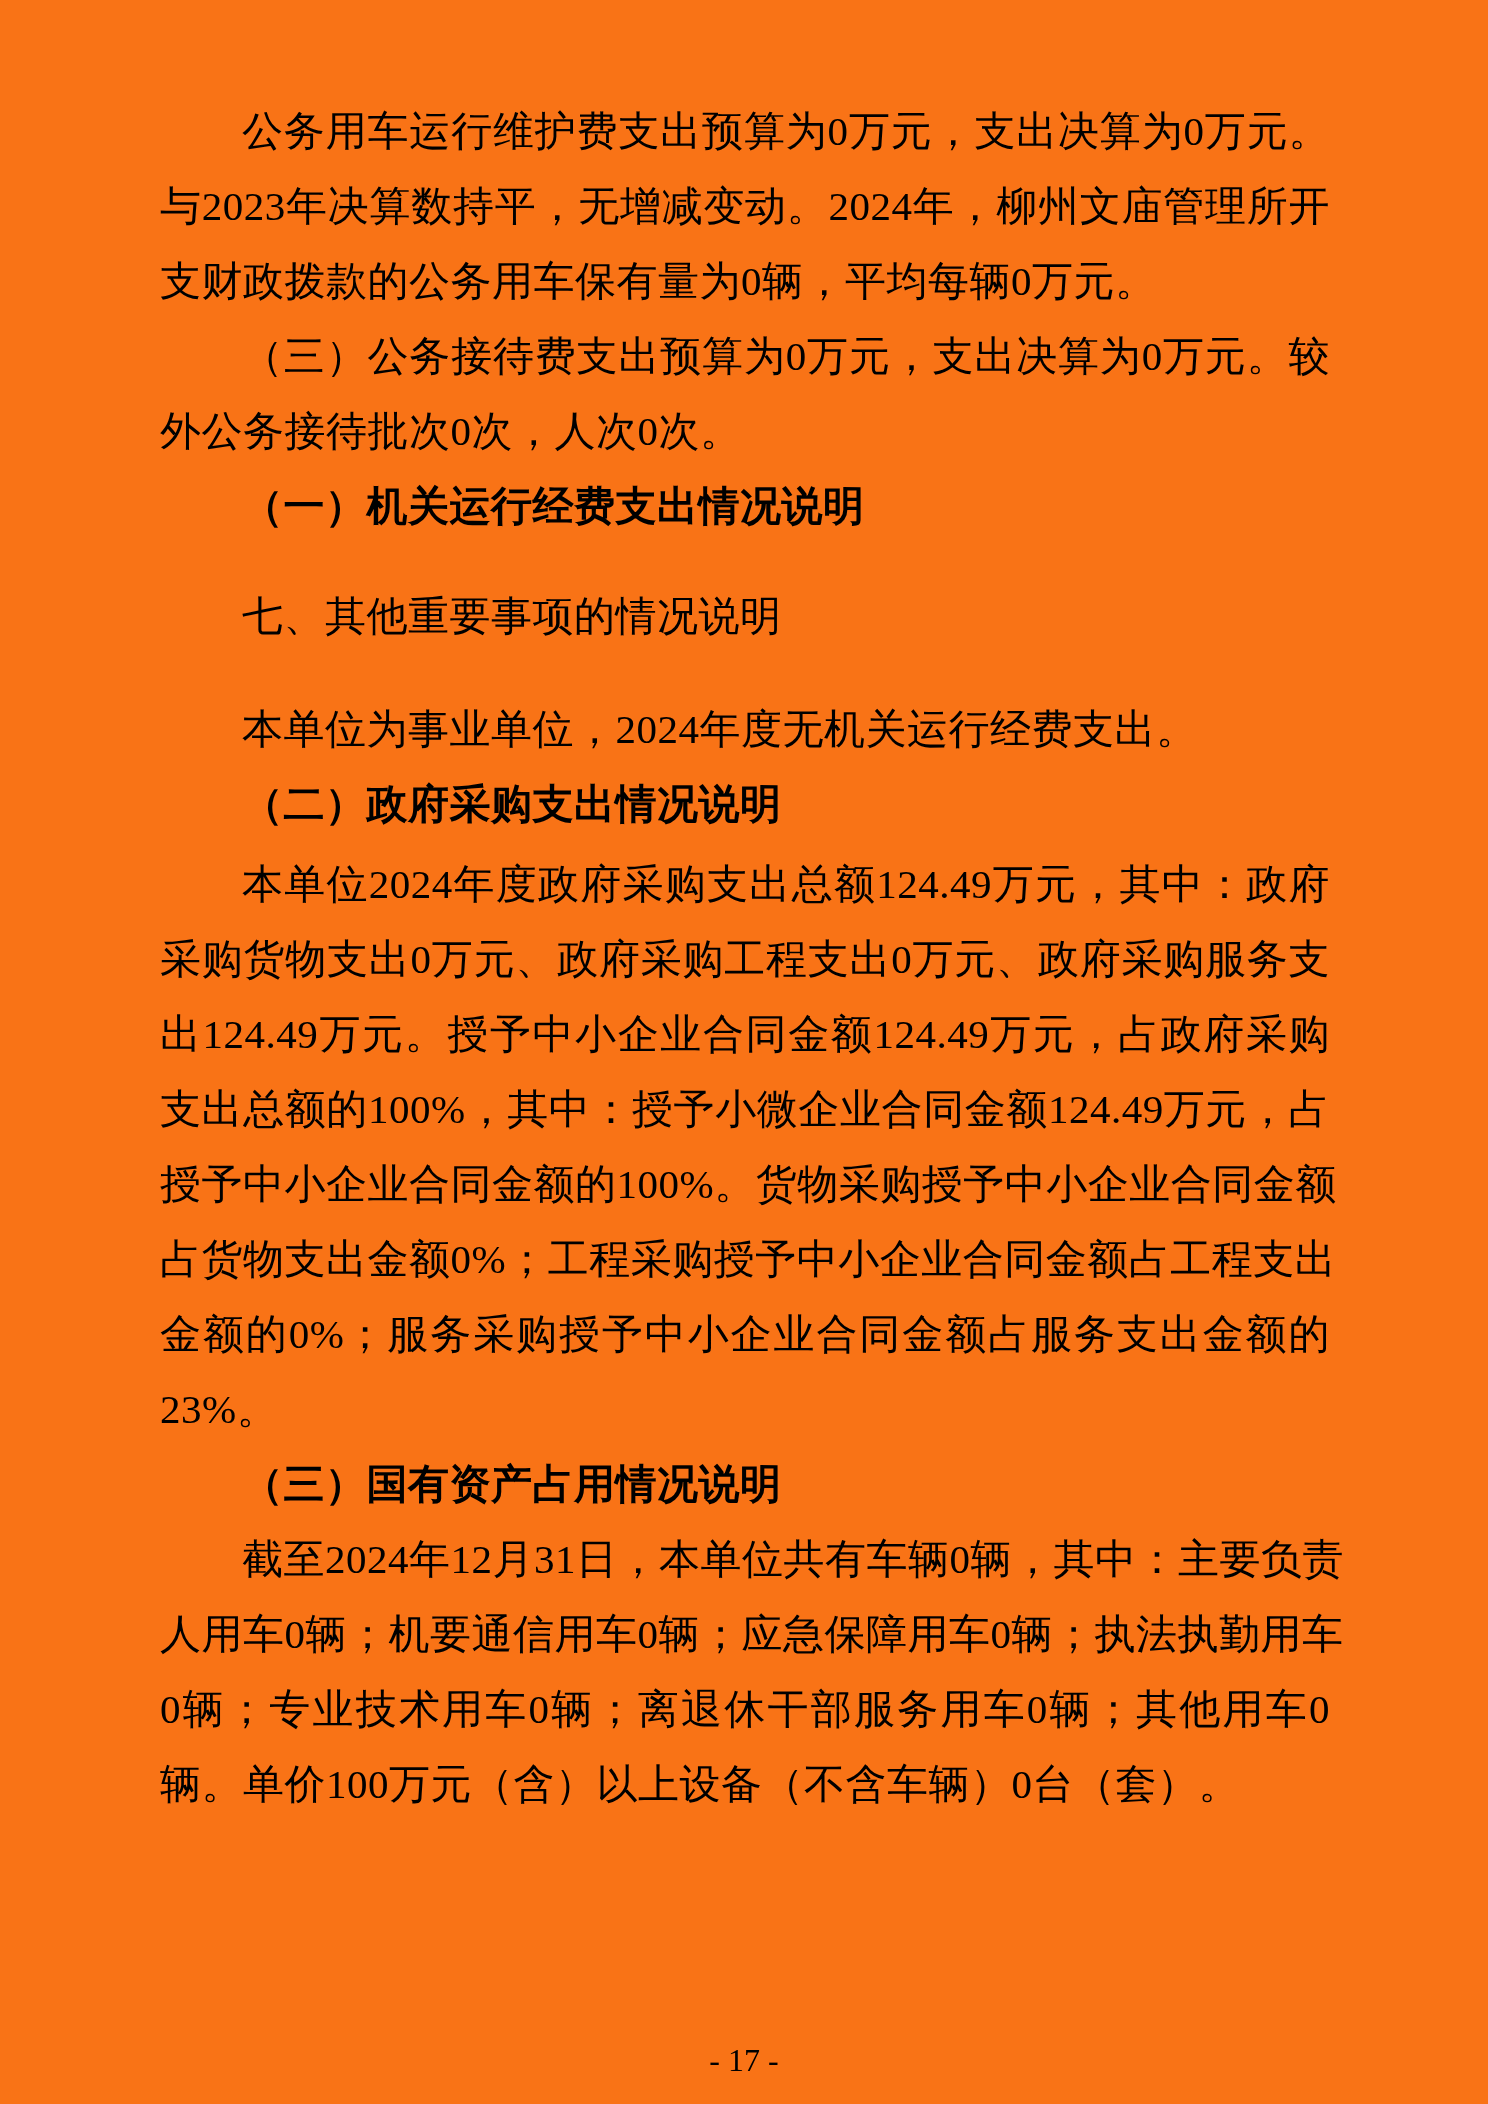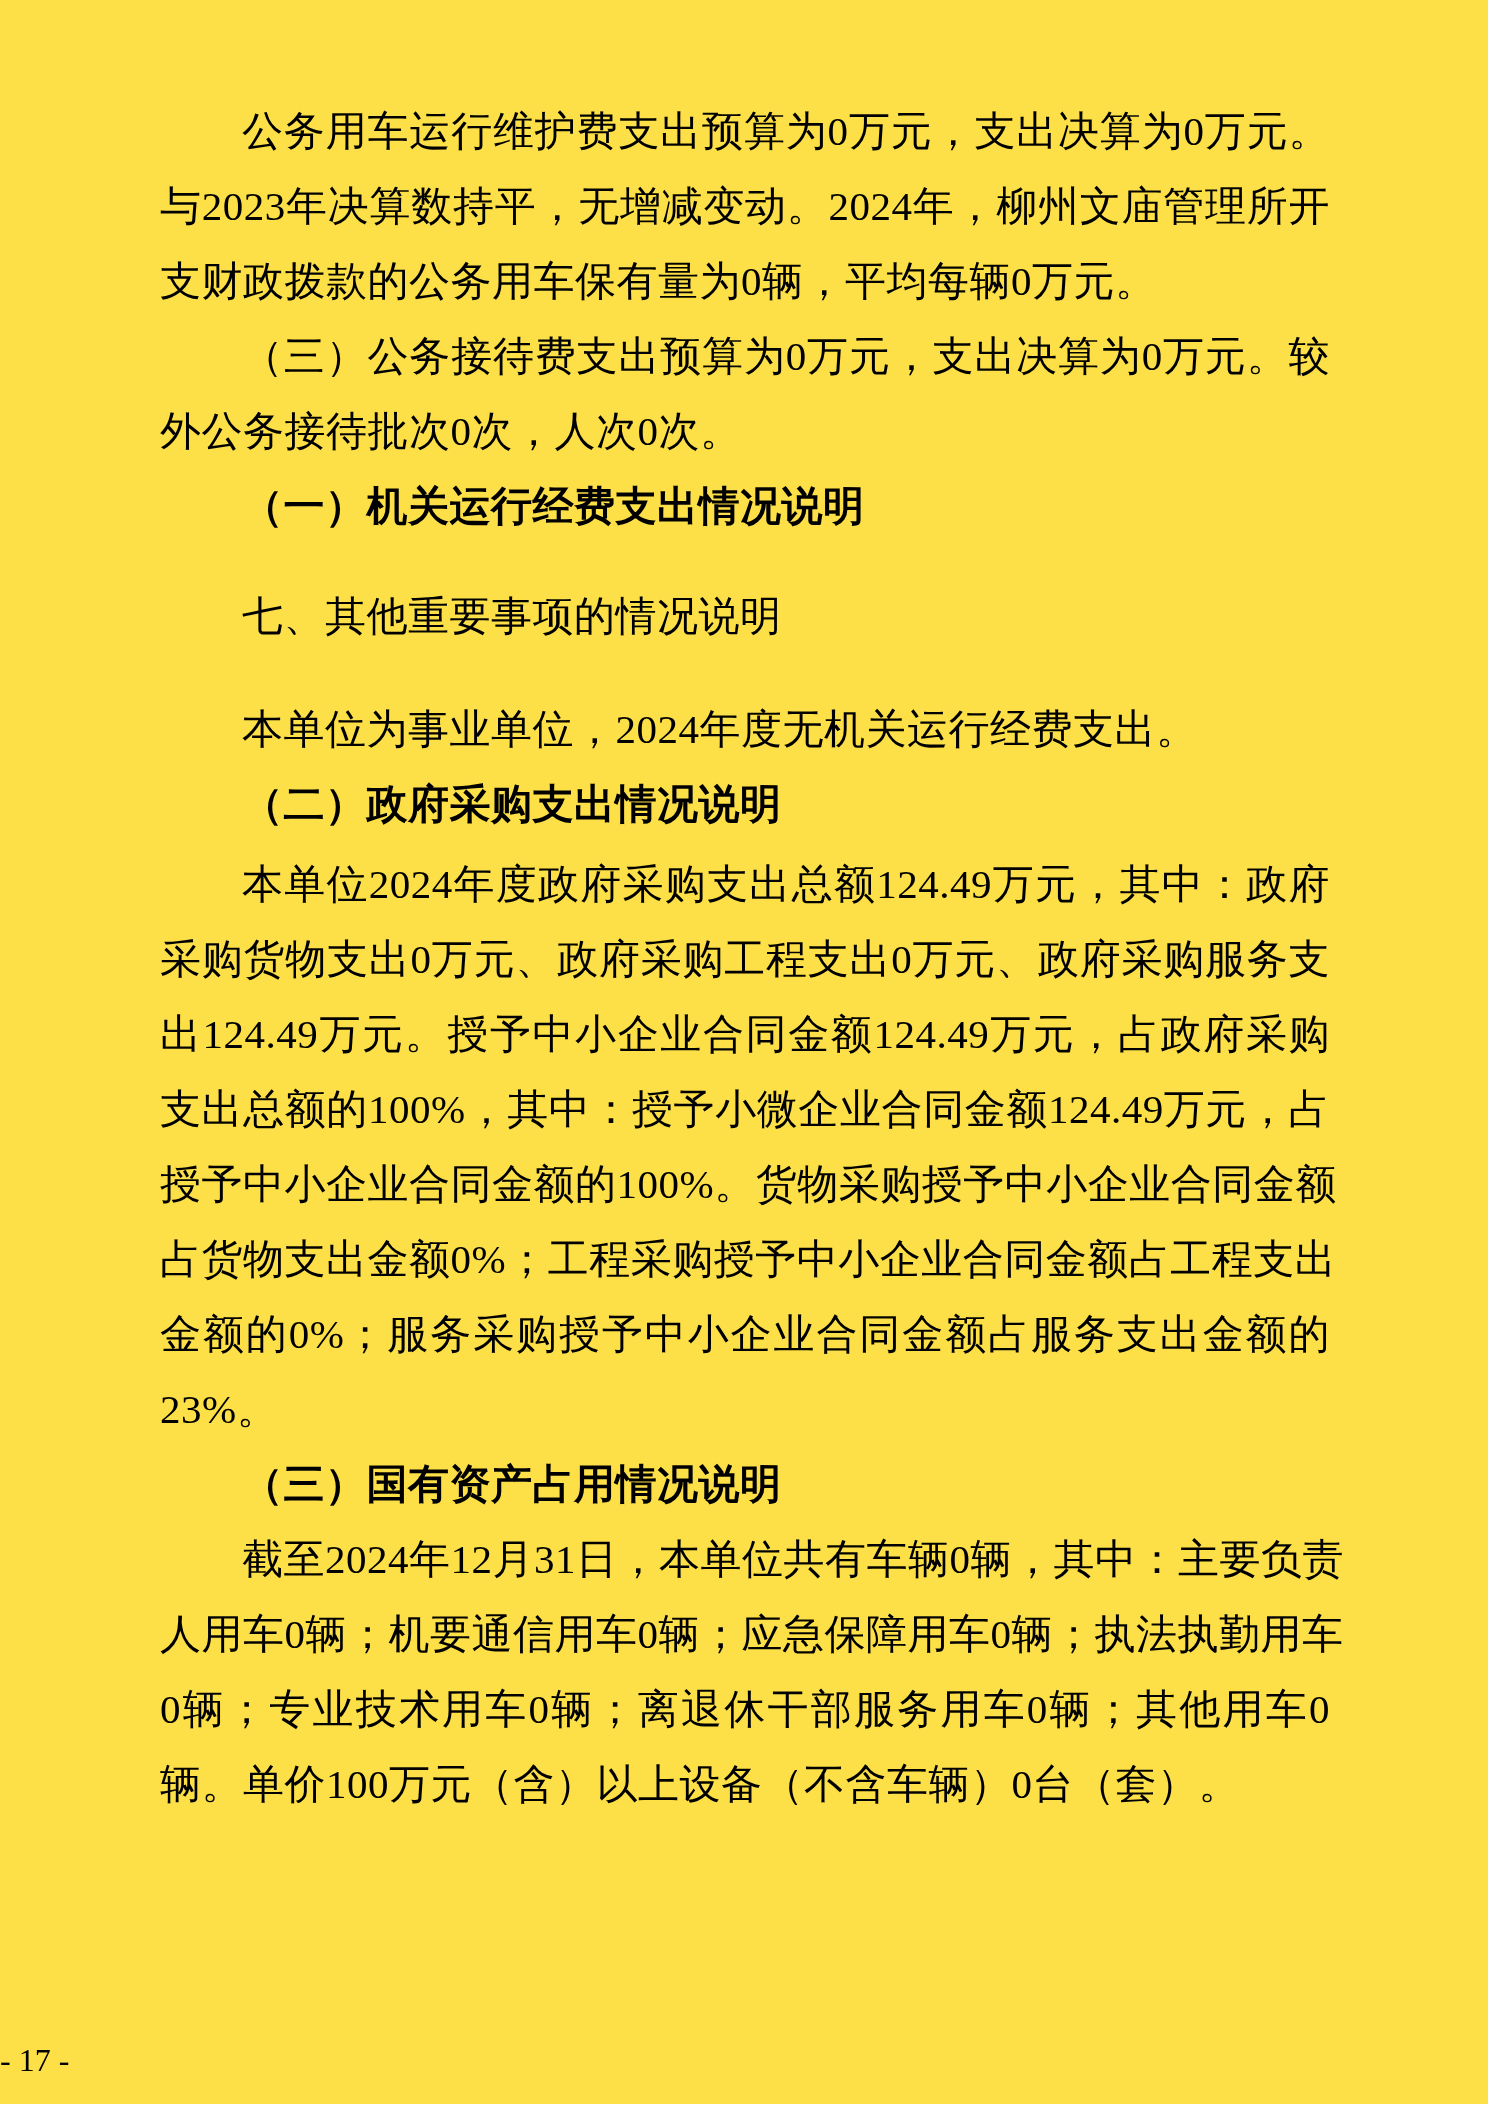--- a/index.html
+++ b/index.html
@@ -4,21 +4,21 @@
 <style>
   html, body {
     margin: 0;
     padding: 0;
     background: #ffffff;
   }
   .page {
     position: relative;
     width: 1488px;
     height: 2104px;
-    background: #fde047;
+    background: #f97316;
     color: #000000;
     box-sizing: border-box;
     padding: 94px 158px 0 160px;
     overflow: hidden;
   }
   .line {
     min-height: 75px;
     line-height: 75px;
     font-size: 41px;
     font-family: "Liberation Serif", "DejaVu Serif", serif;
@@ -45,21 +45,21 @@
     margin-bottom: 38px;
   }
   .sub2-gap {
     margin-bottom: 5px;
   }
   .footer {
     position: absolute;
     top: 2042px;
     left: 0;
     width: 100%;
-    text-align: left;
+    text-align: center;
     font-size: 32px;
     line-height: 36px;
     font-family: "Liberation Serif", "DejaVu Serif", serif;
   }
 </style>
 </head>
 <body>
 
 <div class="page">
 

